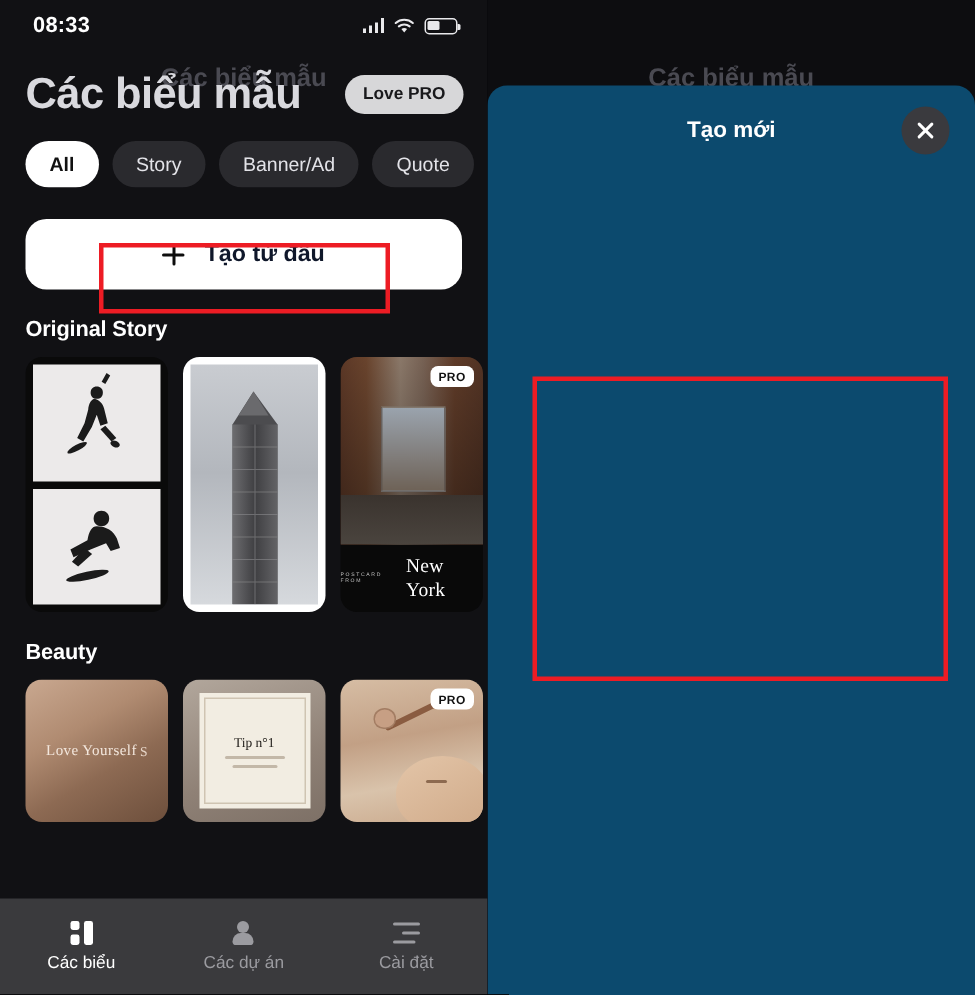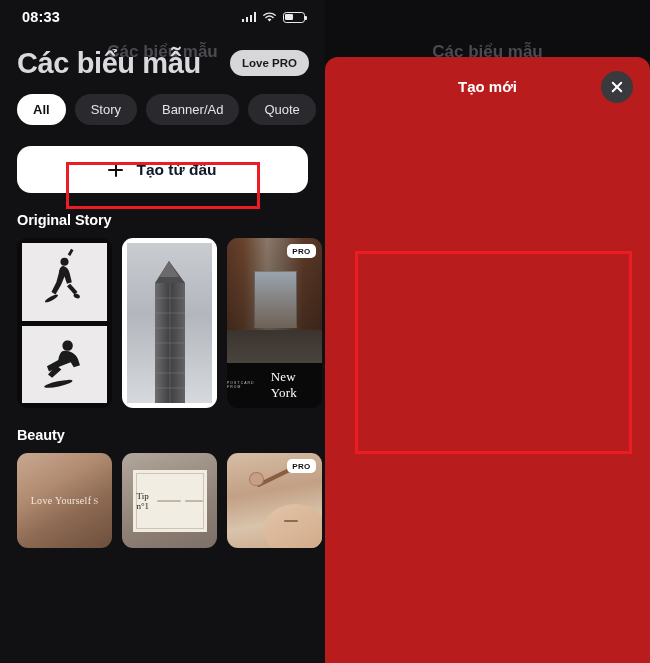--- a/index.html
+++ b/index.html
@@ -176,22 +176,22 @@
     font-size: 10px; color: #f3e7dd; letter-spacing: .3px;
   }
   .ly small { font-family: "Liberation Serif", serif; font-size: 9px; color: #e8d8cb; }
 
   
   .tip {
     background: linear-gradient(160deg, #b2a79c, #8f8176 60%, #7d7066);
     display: flex; align-items: center; justify-content: center;
   }
   .tip-in {
-    width: 68px; height: 56px; background: #f2ede2;
-    border: 1px solid #cfc4b2; display: flex; flex-direction: row;
+    width: 68px; height: 71px; background: #f2ede2;
+    border: 1px solid #cfc4b2; display: flex; flex-direction: column;
     align-items: center; justify-content: center; gap: 4px;
     box-shadow: 0 0 0 3px #f2ede2;
   }
   .tip-in b { font-family: "Liberation Serif", serif; font-size: 9px;
               color: #23201c; font-weight: 400; }
   .tip-in i { display: block; width: 40px; height: 1.6px;
               background: #c3b8a8; border-radius: 1px; }
   .tip-in i.s { width: 30px; }
 
   
@@ -248,21 +248,21 @@
   .ic-slider { height: 16px; width: 18px; display: flex;
                flex-direction: column; justify-content: center; gap: 4px; }
   .ic-slider u { display: block; height: 2.3px; background: #9b9ba0; border-radius: 2px; }
   .ic-slider u:nth-child(1) { width: 18px; margin-left: 0; }
   .ic-slider u:nth-child(2) { width: 12px; margin-left: 6px; }
   .ic-slider u:nth-child(3) { width: 15px; }
 
   
   .sheet {
     position: absolute; left: 0; right: 0; top: 57px; bottom: 0;
-    background: #b91c1c; border-radius: 13px 13px 0 0; z-index: 10;
+    background: #0c4a6e; border-radius: 13px 13px 0 0; z-index: 10;
   }
   .sheet-head {
     position: relative; height: 58px;
     display: flex; align-items: center; justify-content: center;
   }
   .sheet-title { color: #fff; font-size: 15px; font-weight: 600; }
   .close-btn {
     position: absolute; right: 17px; top: 14px;
     width: 32px; height: 32px; border-radius: 50%;
     background: #3a3a3e; display: flex; align-items: center; justify-content: center;
@@ -419,20 +419,44 @@
 
       <div class="tcard beauty-card spa">
         <div class="badge-pro">PRO</div>
         <div class="spa-tool"></div>
         <div class="spa-stone"></div>
         <div class="spa-face"></div>
         <div class="spa-lid"></div>
       </div>
     </div>
 
+    <div class="tabbar">
+      <div class="tab active">
+        <div class="ic-grid">
+          <div class="col">
+              <u class="a"></u>
+              <u class="c"></u>
+            </div>
+            <u class="b"></u>
+        </div>
+        <span>Các biểu</span>
+      </div>
+      <div class="tab">
+        <div class="ic-person"></div>
+        <span>Các dự án</span>
+      </div>
+      <div class="tab">
+        <div class="ic-slider">
+            <u></u>
+            <u></u>
+            <u></u>
+          </div>
+        <span>Cài đặt</span>
+      </div>
+    </div>
   </div>
 
   <div class="phone right">
 
 
     <div class="ghost-title">Các biểu mẫu</div>
 
     <div class="sheet">
       <div class="sheet-head">
         <div class="sheet-title">Tạo mới</div>

